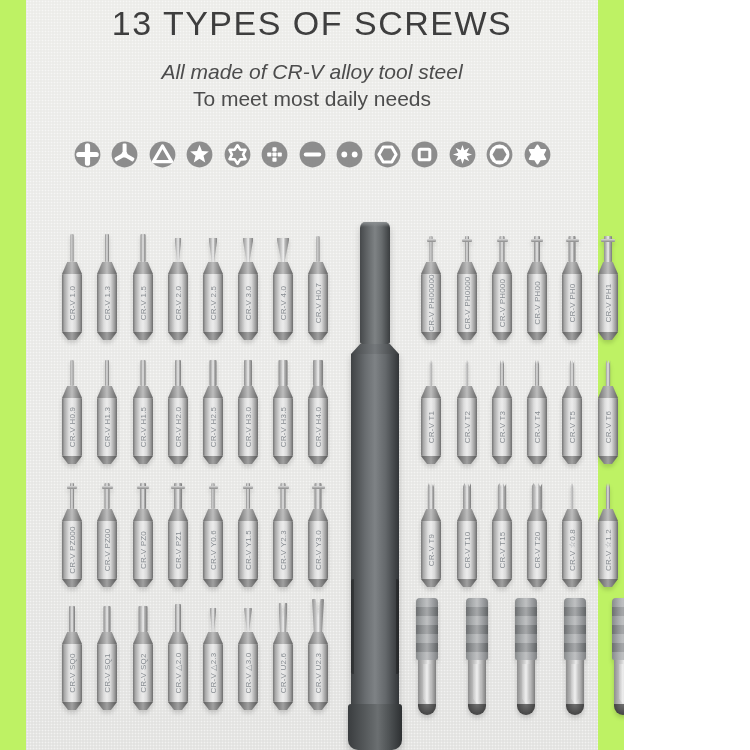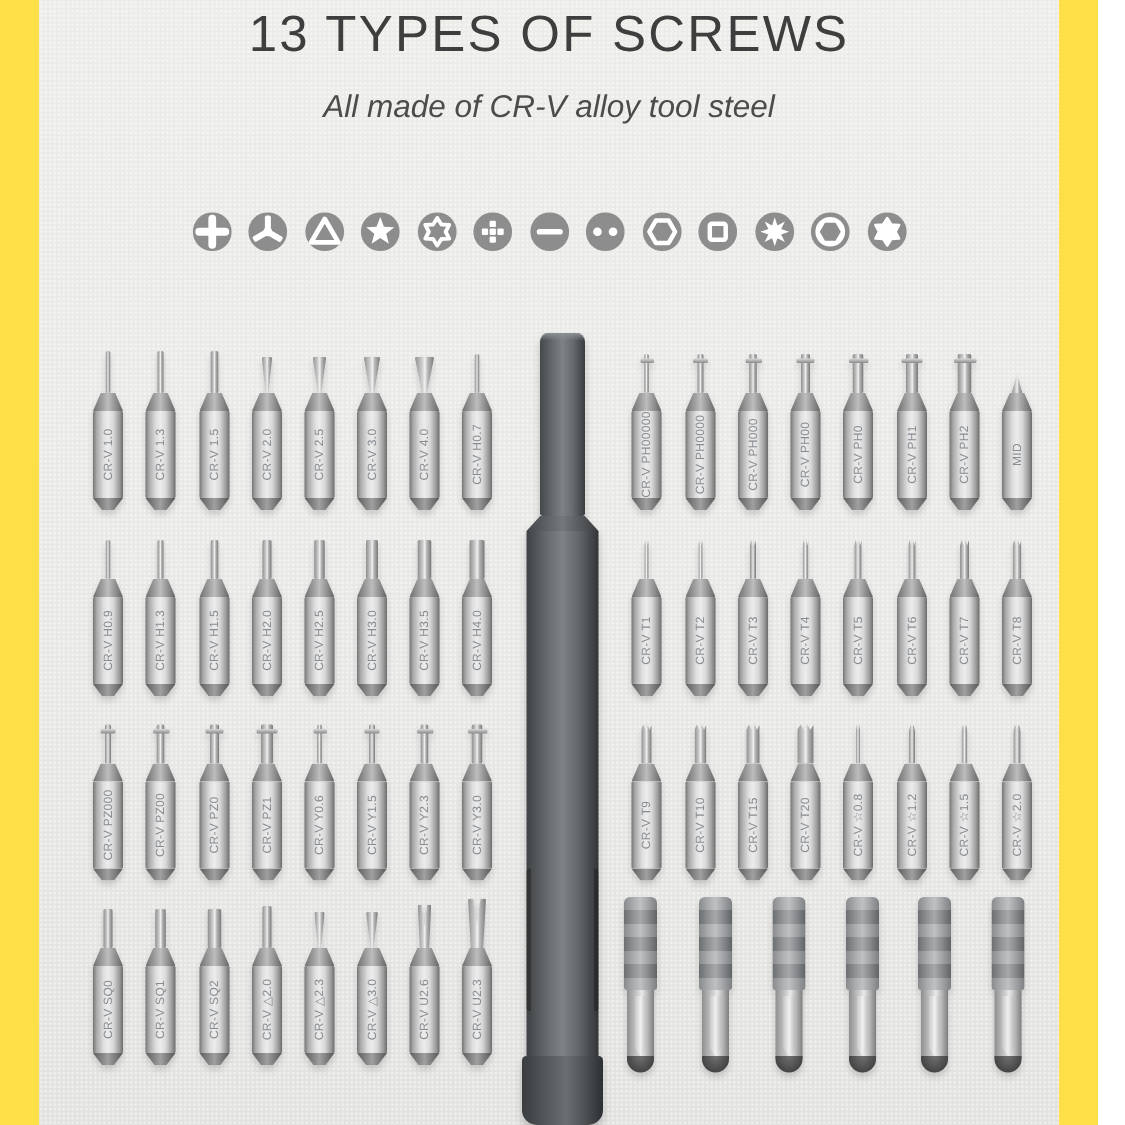--- a/index.html
+++ b/index.html
@@ -1,16 +1,16 @@
 <!DOCTYPE html>
 <html><head>
 <meta charset="utf-8">
 <style>
   html,body{margin:0;padding:0;background:#ffffff;}
-  #stage{position:relative;width:732px;height:750px;overflow:hidden;background:#fde047;
+  #stage{position:relative;width:624px;height:750px;overflow:hidden;background:#bef264;
          font-family:"Liberation Sans", sans-serif;}
   
   .panel{position:absolute;top:0;bottom:0;left:26px;right:26px;
          background-color:#e8e8e6;
          background-image:
            radial-gradient(rgba(255,255,255,.55) .5px, transparent 1.2px),
            linear-gradient(180deg,#ecece9 0%,#e8e8e6 55%,#e2e2e0 100%);
          background-size:3px 3px,100% 100%;}
   
   .title{position:absolute;top:4px;left:0;width:100%;text-align:center;margin:0;
@@ -80,20 +80,21 @@
      background:linear-gradient(90deg,#3a3d3f,#5d6163 40%,#6b6f71 55%,#4f5355 76%,#2d3032);}
 </style>
 </head>
 <body>
 
 <div id="stage">
   <div class="panel"></div>
 
   <h1 class="title">13 TYPES OF SCREWS</h1>
   <p class="sub" id="sub1">All made of CR-V alloy tool steel</p>
+  <p class="sub" id="sub2">To meet most daily needs</p>
 
   <div id="icon-row">
       <span class="icon"><svg width="27" height="27" viewBox="0 0 27 27">
           <circle cx="13.5" cy="13.5" r="12.9" fill="#8d8d8d"></circle>
           <path d="M13.5 4.8 V22.2 M4.8 13.5 H22.2" stroke="#fff" stroke-width="5.2" stroke-linecap="round"></path>
         </svg></span>
       <span class="icon"><svg width="27" height="27" viewBox="0 0 27 27">
           <circle cx="13.5" cy="13.5" r="12.9" fill="#8d8d8d"></circle>
           <g fill="#fff">
             <circle cx="13.5" cy="13.5" r="3"></circle>

